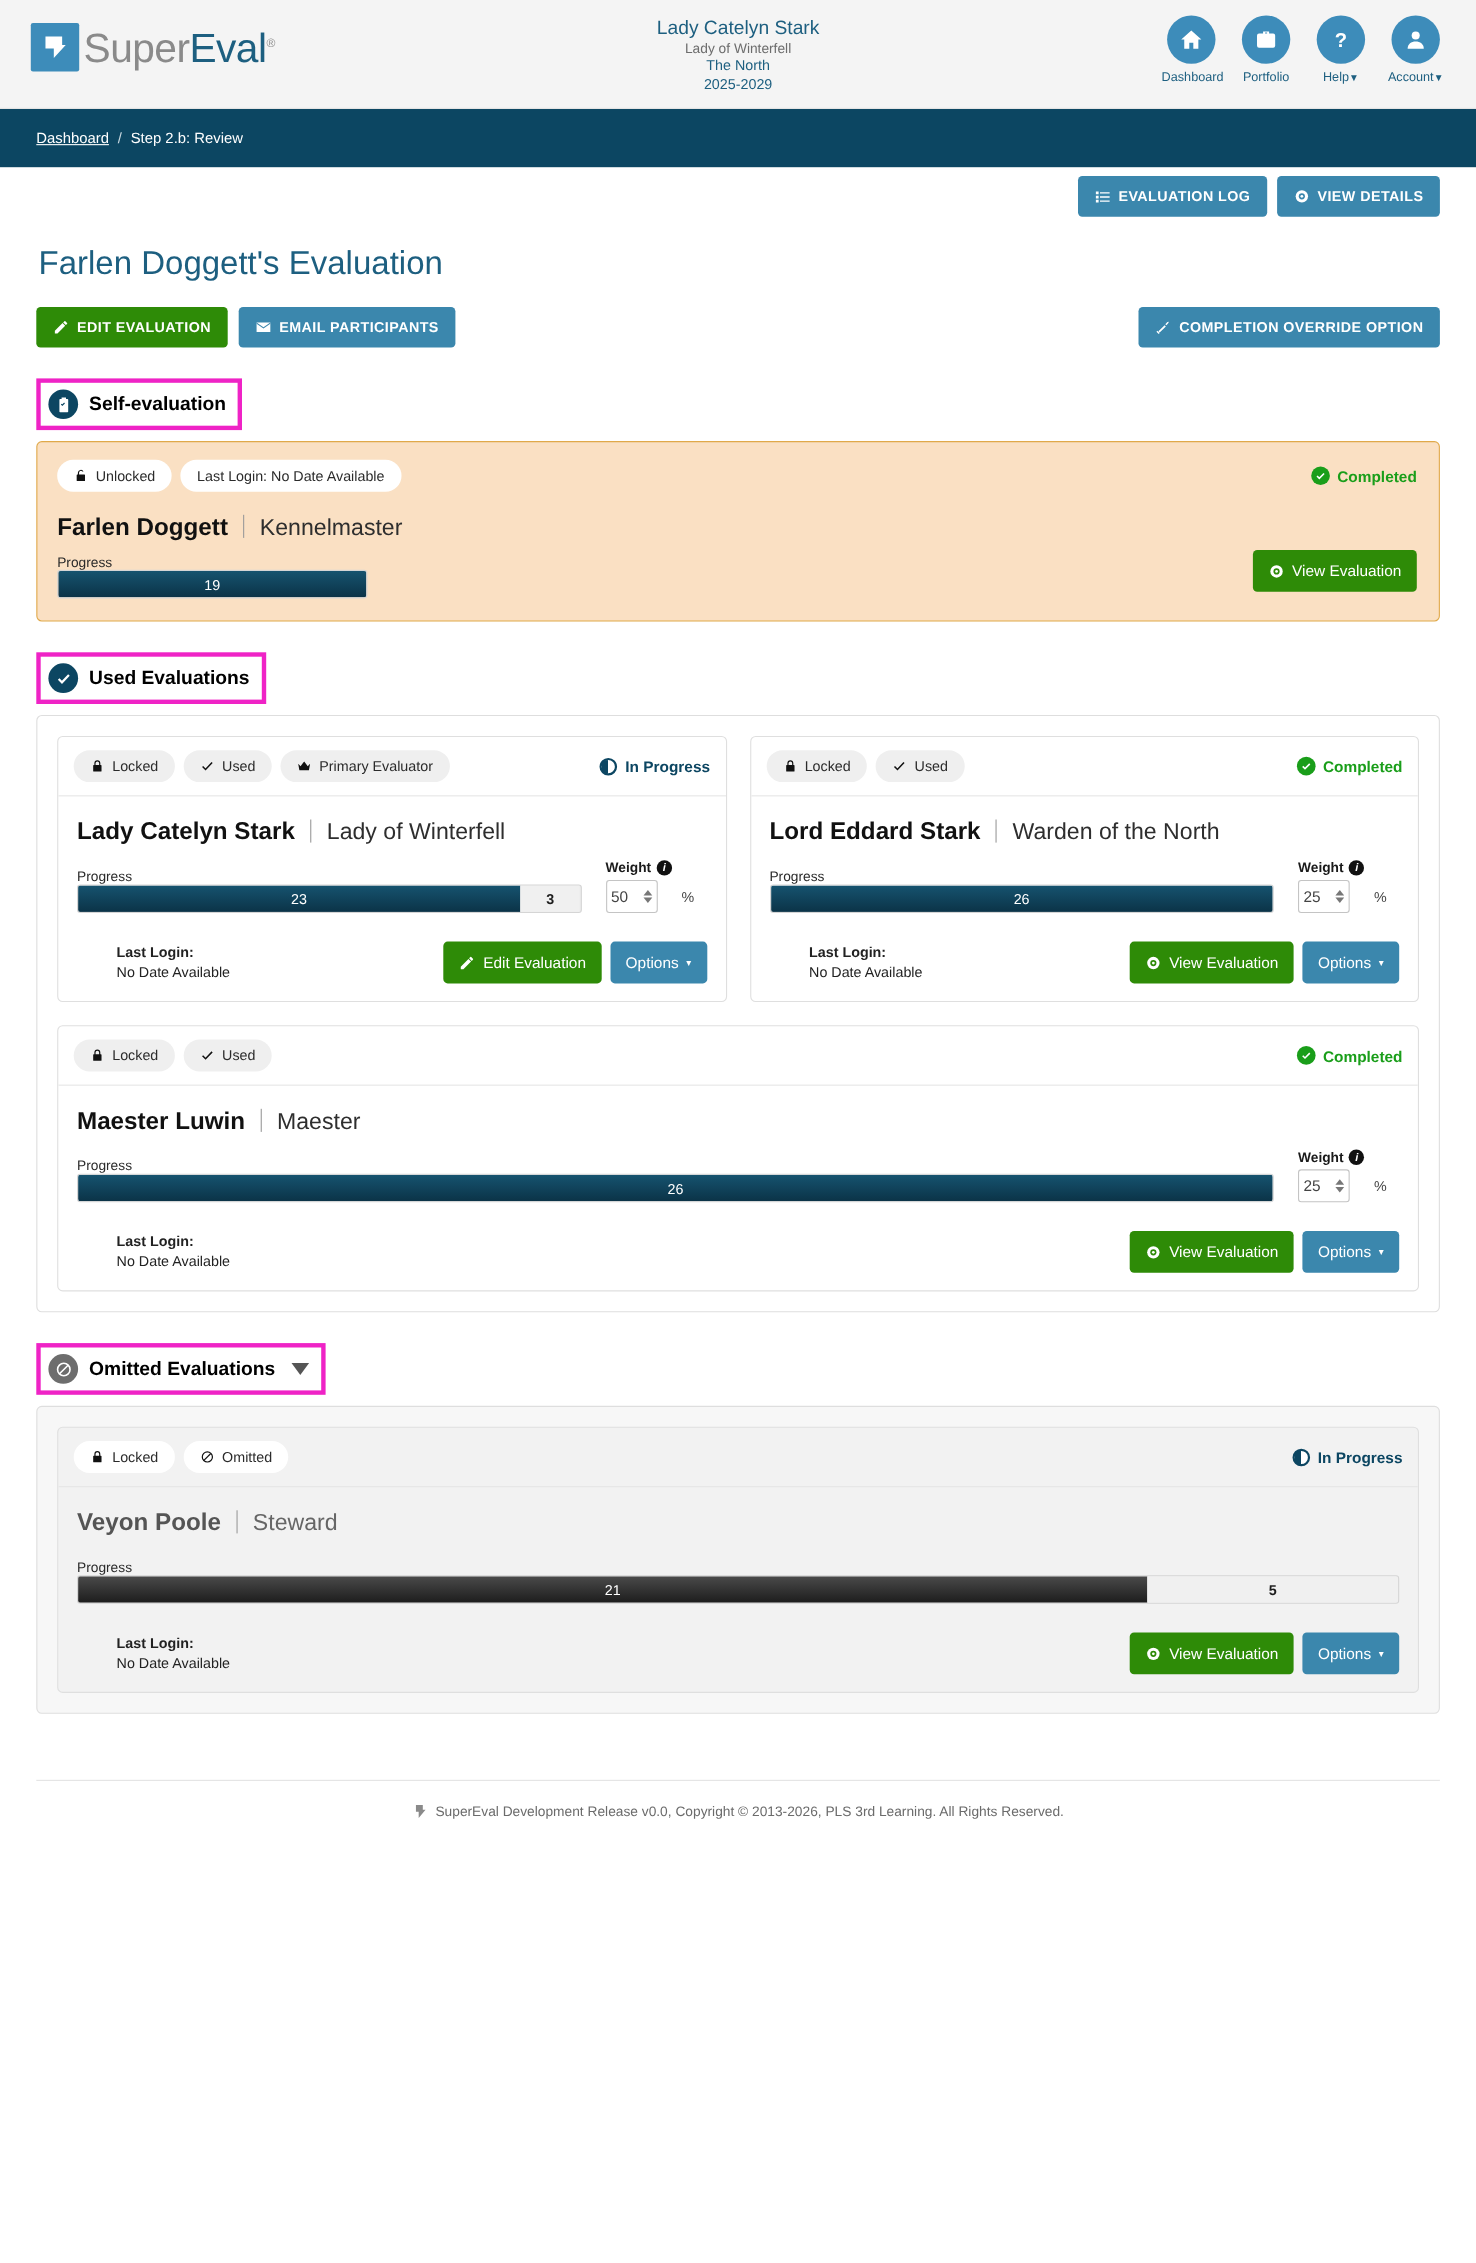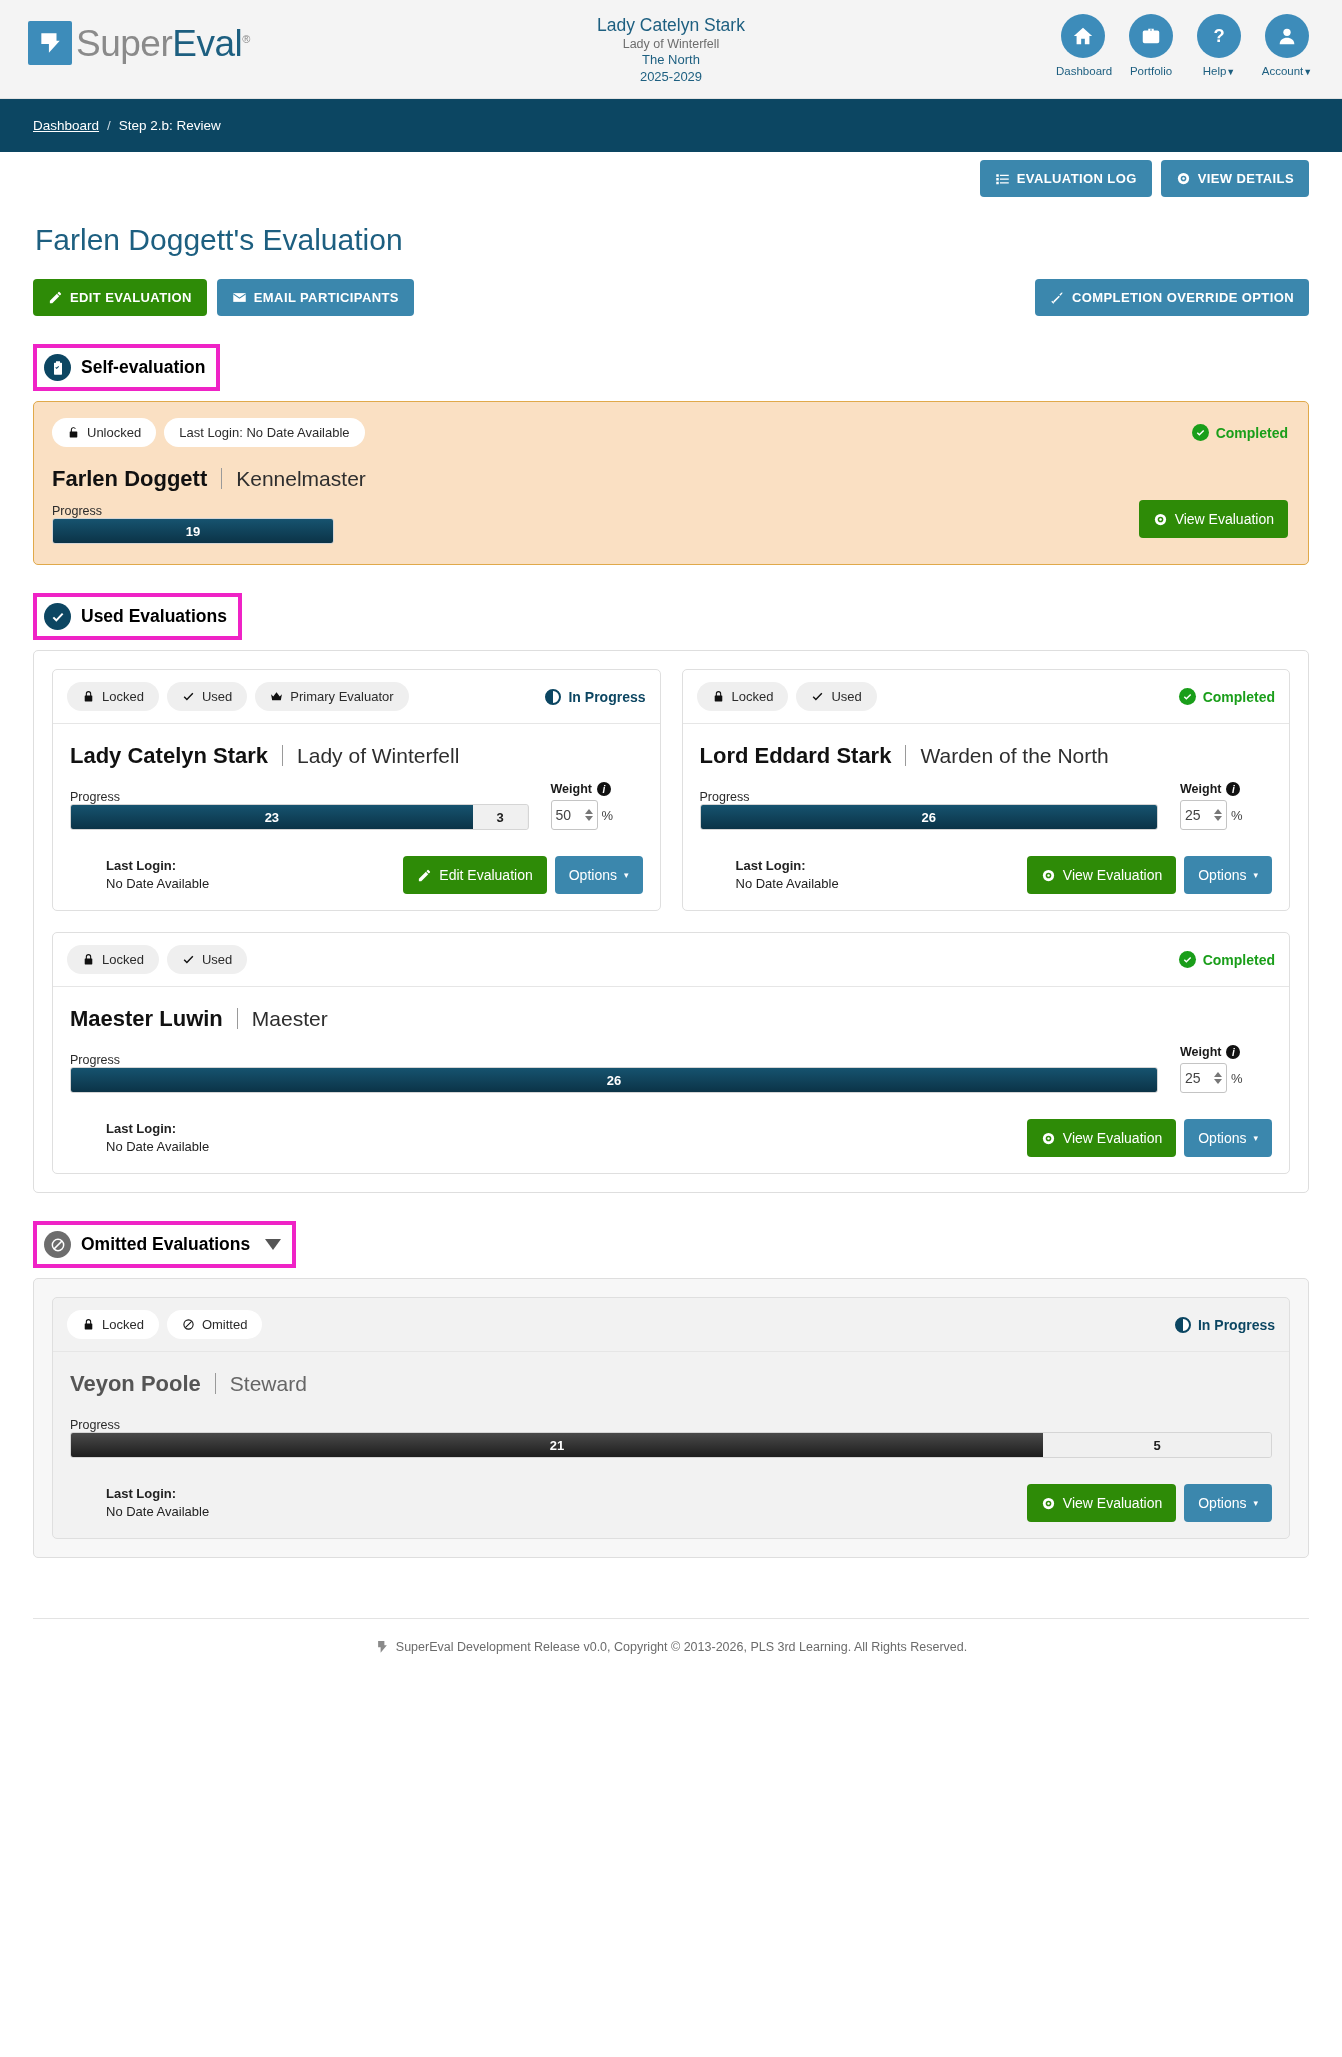--- a/index.html
+++ b/index.html
@@ -161,21 +161,21 @@
   .person.muted .prole { color: #666; }
 
   .prog-label { font-size: 12.5px; color: #2b2b2b; margin-top: 12px; }
   .progress {
     height: 26px; border-radius: 3px; overflow: hidden;
     display: flex; align-items: stretch;
     background: #ececec; border: 1px solid #d5d5d5;
   }
   .progress .fill {
     background: linear-gradient(180deg,#16536f 0%, #0b3347 100%);
-    color: #fff; font-size: 13px; font-weight: 700;
+    color: #fff; font-size: 13px; font-weight: 400;
     display: flex; align-items: center; justify-content: center;
   }
   .progress .fill.dark {
     background: linear-gradient(180deg,#4a4a4a 0%, #1d1d1d 100%);
   }
   .progress .rest {
     background: #f0f0f0; color: #1d1d1d; font-size: 13px; font-weight: 700;
     display: flex; align-items: center; justify-content: center;
   }
 
@@ -218,21 +218,21 @@
     font-size: 12.5px; font-weight: 700; color: #1a1a1a;
     display: flex; align-items: center; gap: 5px;
   }
   .info-dot {
     width: 14px; height: 14px; border-radius: 50%; background: #111;
     color: #fff; font-size: 10px; font-weight: 700;
     display: inline-flex; align-items: center; justify-content: center;
     font-style: italic;
   }
   .spin {
-    display: flex; align-items: center; gap: 4px; margin-top: 4px;
+    display: flex; align-items: center; gap: 22px; margin-top: 4px;
   }
   .spin-box {
     width: 47px; height: 30px; border: 1px solid #c4c4c4; border-radius: 3px;
     background: #fff; display: flex; align-items: center;
     padding: 0 4px; justify-content: space-between;
   }
   .spin-val { font-size: 14px; color: #444; }
   .spin-arrows { display: flex; flex-direction: column; gap: 2px; }
   .ar-up, .ar-dn {
     width: 0; height: 0; border-left: 4px solid transparent;

